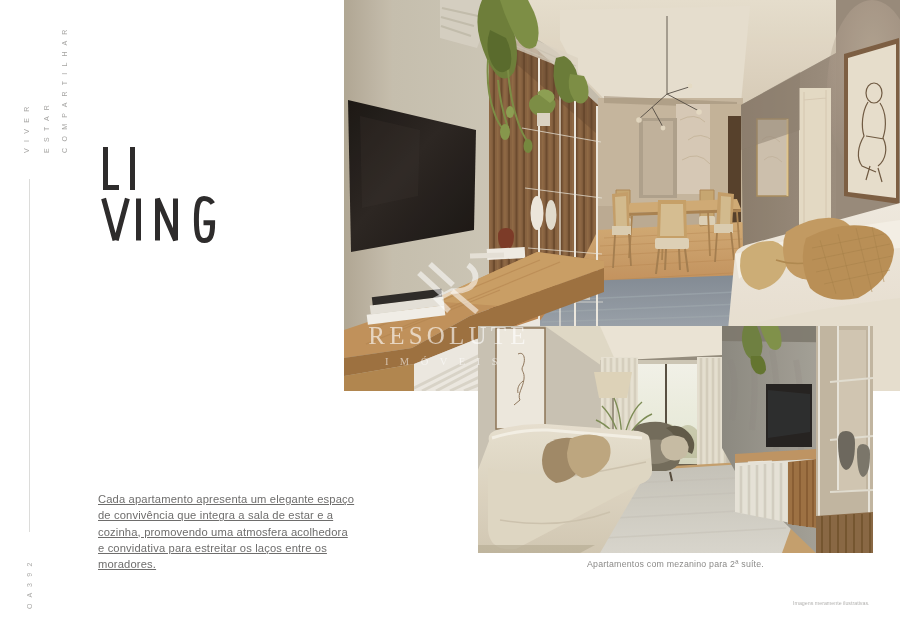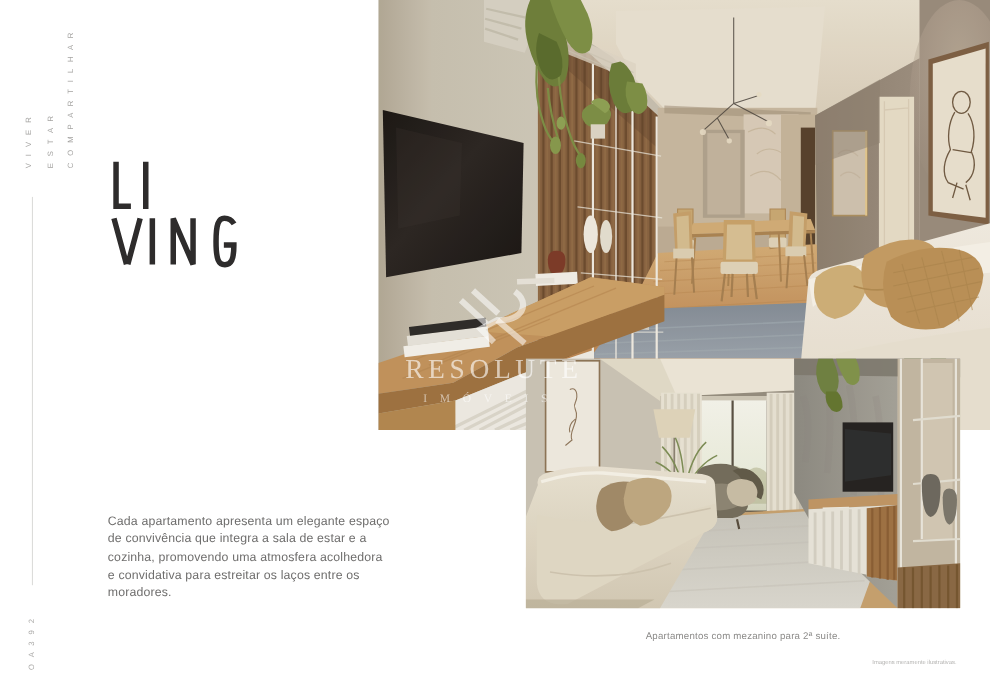--- a/index.html
+++ b/index.html
@@ -25,21 +25,21 @@
   <g fill="none" stroke="#2e2c2c" stroke-width="5">
     <path d="M9.5,7 L9.5,47.5 L23,47.5"></path>
     <path d="M36.5,7 L36.5,50"></path>
     <path d="M7.6,58.5 L19,100.3 M31.4,58.5 L20.2,100.3"></path>
     <path d="M42.5,58.5 L42.5,100.5"></path>
     <path d="M61.5,100.5 L61.5,58.7 L79.5,100.3 L79.5,58.5"></path>
     <path d="M116.8,63.5 C114.5,59.8 111.5,58.4 108,58.4 C102.5,58.4 100.4,64 100.4,79.5 C100.4,95.5 102.5,100.6 108.5,100.6 C114,100.6 116.6,96.5 116.6,83.2 L116.6,82.8 L107.5,82.8"></path>
   </g>
 </svg>
 
-<div class="abs" style="left:98px;top:466px;width:280px;font-size:11.2px;line-height:16.35px;letter-spacing:0.15px;color:#6e6d6c;">
+<div class="abs" style="left:98px;top:491px;width:280px;font-size:11.2px;line-height:16.35px;letter-spacing:0.15px;color:#6e6d6c;text-decoration:underline;">
 Cada apartamento apresenta um elegante espaço<br>
 de convivência que integra a sala de estar e a<br>
 cozinha, promovendo uma atmosfera acolhedora<br>
 e convidativa para estreitar os laços entre os<br>
 moradores.
 </div>
 
 <svg class="abs" style="left:344px;top:0;" width="556" height="391" viewBox="344 0 556 391">
   <defs>
     <linearGradient id="lwall" x1="0" y1="0" x2="1" y2="0">
@@ -417,15 +417,15 @@
     <path d="M430,264 L453,285"></path>
     <path d="M468,265 Q479,273 474,283 Q468,292 452,291 L437,299 L449,311"></path>
     <path d="M452,291 L477,312"></path>
   </g>
 
   <text x="449" y="344" text-anchor="middle" font-family="'Liberation Serif',serif" font-size="25px" letter-spacing="4.2" fill="#ffffff" fill-opacity="0.62">RESOLUTE</text>
 
   <text x="447" y="365" text-anchor="middle" font-family="'Liberation Serif',serif" font-size="10.5px" letter-spacing="11.5" fill="#ffffff" fill-opacity="0.55">IMÓVEIS</text>
 </svg>
 
-<div class="abs" style="left:478px;top:573px;width:395px;text-align:center;font-size:8.8px;letter-spacing:0.2px;color:#8b8a88;">Apartamentos com mezanino para 2ª suíte.</div>
+<div class="abs" style="left:478px;top:559px;width:395px;text-align:center;font-size:8.8px;letter-spacing:0.2px;color:#8b8a88;">Apartamentos com mezanino para 2ª suíte.</div>
 
 <div class="abs" style="left:793px;top:600px;width:110px;font-size:5.3px;color:#b3b2b0;">Imagens meramente ilustrativas.</div>
 
 </body></html>

